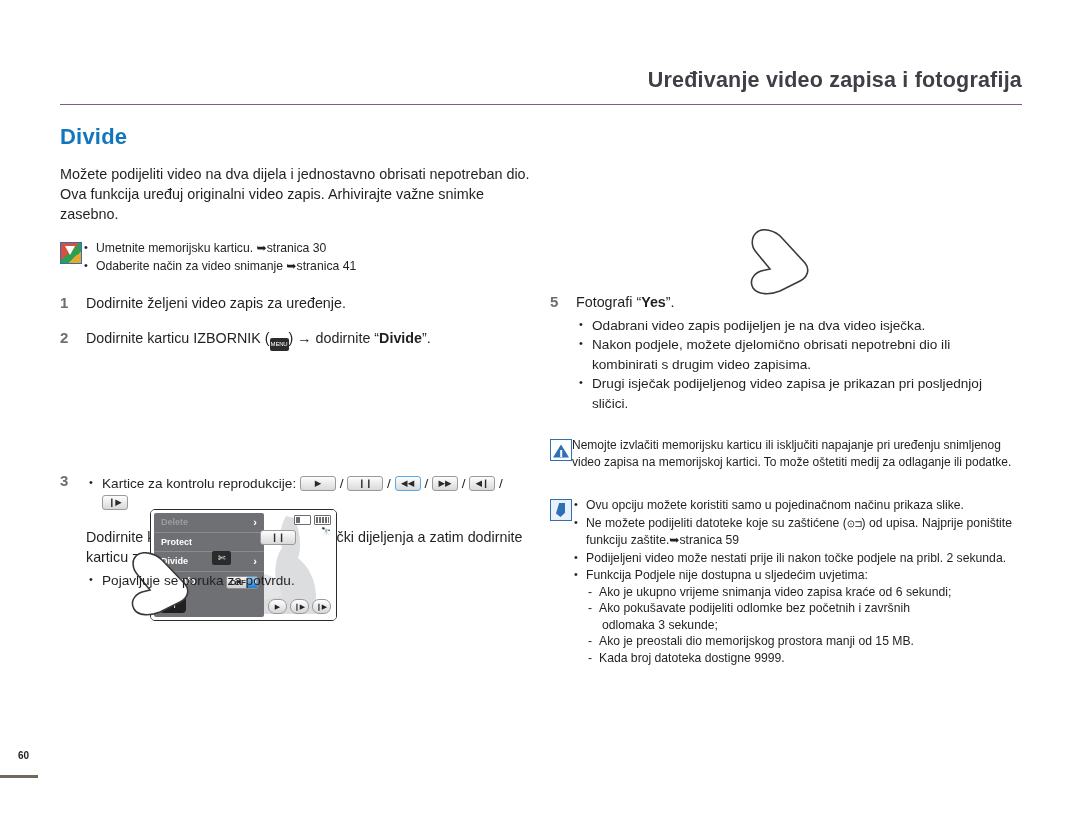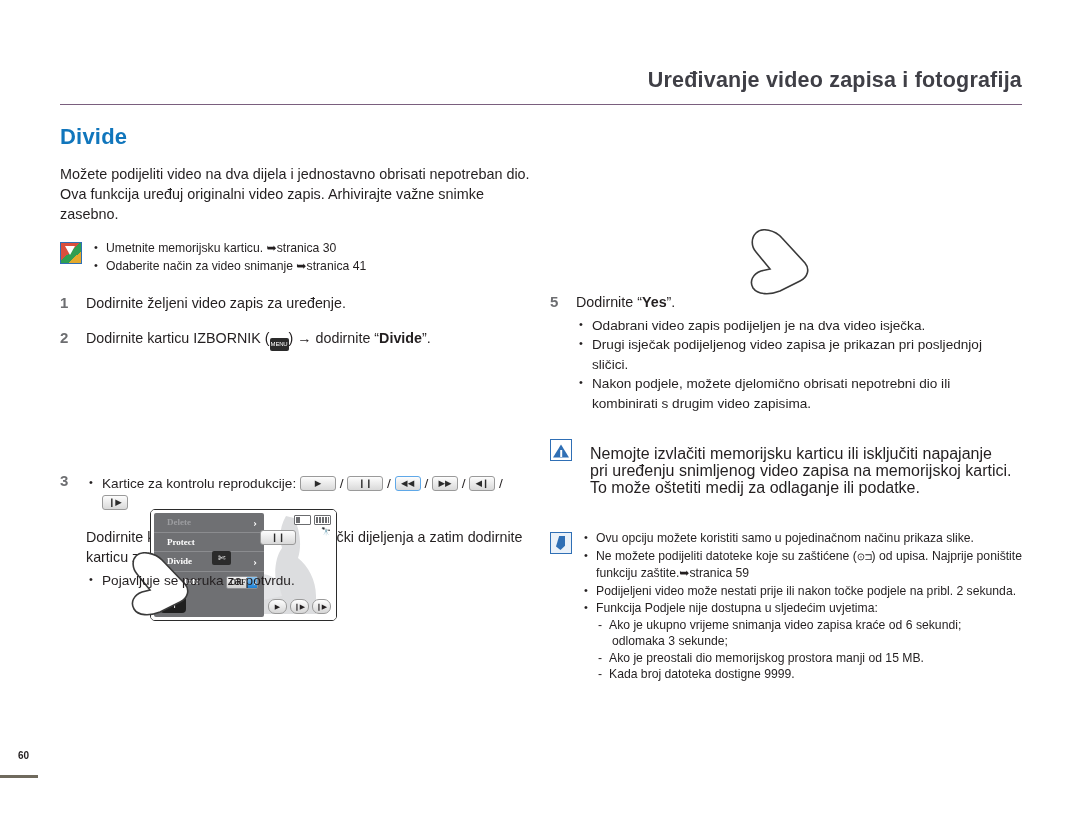--- a/index.html
+++ b/index.html
@@ -67,21 +67,21 @@
     font-size: 14.4px;
     line-height: 20px;
     margin: 0 0 16px 0;
     color: #231f20;
   }
 
   
   .note-block {
     display: flex;
     align-items: flex-start;
-    gap: 10px;
+    gap: 0;
     margin: 0 0 14px 0;
   }
   .note-body { flex: 1; }
 
   .note-icon {
     width: 22px;
     height: 22px;
     flex: 0 0 22px;
     border: 1.5px solid #2f6fb5;
     box-sizing: border-box;
@@ -145,23 +145,23 @@
     margin-bottom: 1px;
   }
   .note-list > li:before {
     content: "•";
     position: absolute;
     left: 2px;
     top: -1px;
     font-size: 11px;
   }
   .note-text {
-    font-size: 16px;
+    font-size: 12px;
     line-height: 17px;
-    margin: 8px;
+    margin: 0;
   }
   .sub-dash {
     list-style: none;
     margin: 0;
     padding: 0 0 0 2px;
   }
   .sub-dash > li {
     position: relative;
     padding-left: 11px;
     line-height: 16.5px;
@@ -326,23 +326,22 @@
     border-radius: 2px;
   }
   .menu-row {
     position: relative;
     height: 19.5px;
     border-bottom: 1px solid #8b8c8f;
     color: #ffffff;
     font-size: 9px;
     font-weight: bold;
     line-height: 19.5px;
-    padding-left: 13px;
+    padding-left: 7px;
     box-sizing: border-box;
-    font-family: Liberation Serif, serif;
   }
   .menu-row.dim { color: #9c9da0; }
   .menu-row .chev {
     position: absolute;
     right: 7px; top: 0;
     font-size: 11px;
     font-weight: bold;
     color: #fff;
     line-height: 19.5px;
   }
@@ -543,25 +542,25 @@
 
   <div class="col-right">
 
     <svg class="hand" style="left:190px;top:105px;width:72px;height:68px" viewBox="0 0 72 68">
       <path d="M16 4 C11 9 11 17 16 23 L30 40 L21 42 C13 45 9 52 13 59 C18 66 30 66 40 62 L60 52 C68 48 70 40 65 34 L42 9 C35 1 22 -2 16 4 Z" fill="#ffffff" stroke="#3a3a3a" stroke-width="1.6"></path>
     </svg>
 
     <div class="step" style="margin-top:168px">
       <div class="step-num">5</div>
       <div class="step-body">
-        <span>Dodirnite “</span><b>Yes</b><span>”.</span>
+        <span>Fotografi “</span><b>Yes</b><span>”.</span>
         <ul class="bullets">
           <li>Odabrani video zapis podijeljen je na dva video isječka.</li>
+          <li>Nakon podjele, možete djelomično obrisati nepotrebni dio ili kombinirati s drugim video zapisima.</li>
           <li>Drugi isječak podijeljenog video zapisa je prikazan pri posljednjoj sličici.</li>
-          <li>Nakon podjele, možete djelomično obrisati nepotrebni dio ili kombinirati s drugim video zapisima.</li>
         </ul>
       </div>
     </div>
 
     <div class="note-block" style="margin-top:24px">
       <div class="note-icon icon-warn"></div>
       <div class="note-body">
         <p class="note-text">Nemojte izvlačiti memorijsku karticu ili isključiti napajanje pri uređenju snimljenog video zapisa na memorijskoj kartici. To može oštetiti medij za odlaganje ili podatke.</p>
       </div>
     </div>
@@ -572,20 +571,21 @@
         <ul class="note-list">
           <li>Ovu opciju možete koristiti samo u pojedinačnom načinu prikaza slike.</li>
           <li>
             <span>Ne možete podijeliti datoteke koje su zaštićene (</span><span class="inline-lock">⊙⊐</span><span>) od upisa. Najprije poništite funkciju zaštite.➥stranica 59</span>
           </li>
           <li>Podijeljeni video može nestati prije ili nakon točke podjele na pribl. 2 sekunda.</li>
           <li>
             <span>Funkcija Podjele nije dostupna u sljedećim uvjetima:</span>
             <ul class="sub-dash">
               <li>Ako je ukupno vrijeme snimanja video zapisa kraće od 6 sekundi;</li>
+              <li>Ako pokušavate podijeliti odlomke bez početnih i završnih</li>
               <li class="cont">odlomaka 3 sekunde;</li>
               <li>Ako je preostali dio memorijskog prostora manji od 15 MB.</li>
               <li>Kada broj datoteka dostigne 9999.</li>
             </ul>
           </li>
         </ul>
       </div>
     </div>
 
   </div>

